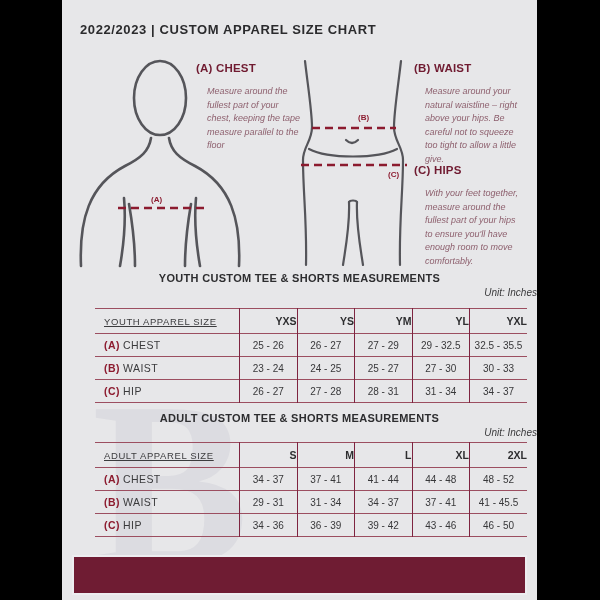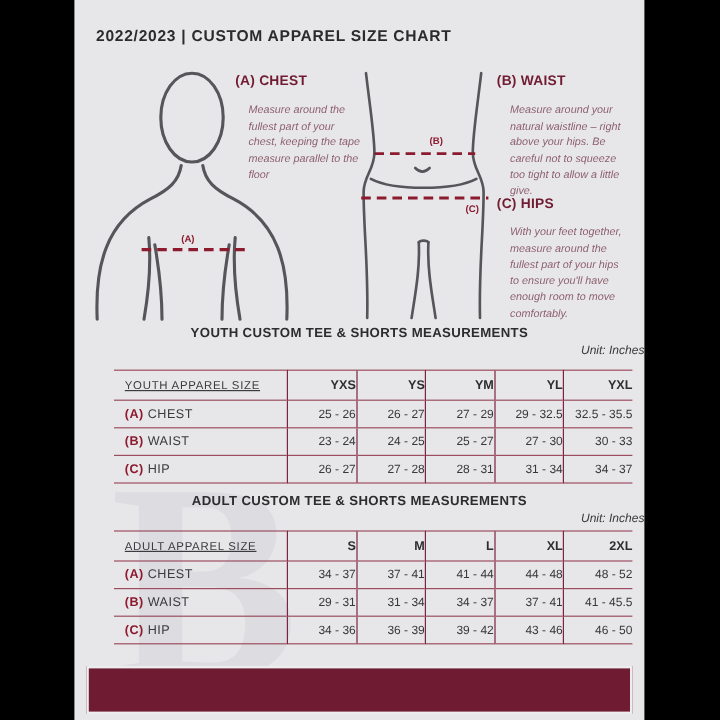--- a/index.html
+++ b/index.html
@@ -34,21 +34,21 @@
   .size-table thead tr{height:25px;border-top:1.5px solid #9c4e60;border-bottom:1.5px solid #9c4e60;}
   .size-table tbody tr{height:23px;border-bottom:1.5px solid #9c4e60;}
   .size-table th,.size-table td{padding:0;}
   .size-table th+th,.size-table td+td{border-left:1.5px solid #7e2440;}
   .size-table th.col-label{width:135px;text-align:left;padding-left:9px;font-size:9.5px;
     font-weight:normal;color:#3c3c3e;letter-spacing:.6px;text-decoration:underline;}
   .size-table th.col-size{font-size:10.5px;font-weight:bold;color:#2e2e30;text-align:right;}
   .size-table td.row-label{text-align:left;padding-left:9px;font-size:10.5px;color:#3a3a3c;
     letter-spacing:.4px;}
   .size-table td.row-label .pfx{font-weight:bold;color:#8c1b2f;}
-  .size-table td.val{text-align:right;font-size:10px;color:#38383a;}
+  .size-table td.val{text-align:center;font-size:10px;color:#38383a;}
 
   .footer-bar{position:absolute;left:10px;top:555px;width:451px;height:36px;
     background:#6f1c33;border:2px solid #ededf0;z-index:2;}
 
   svg{display:block;}
 </style>
 </head>
 <body>
 
 <div class="stage">

